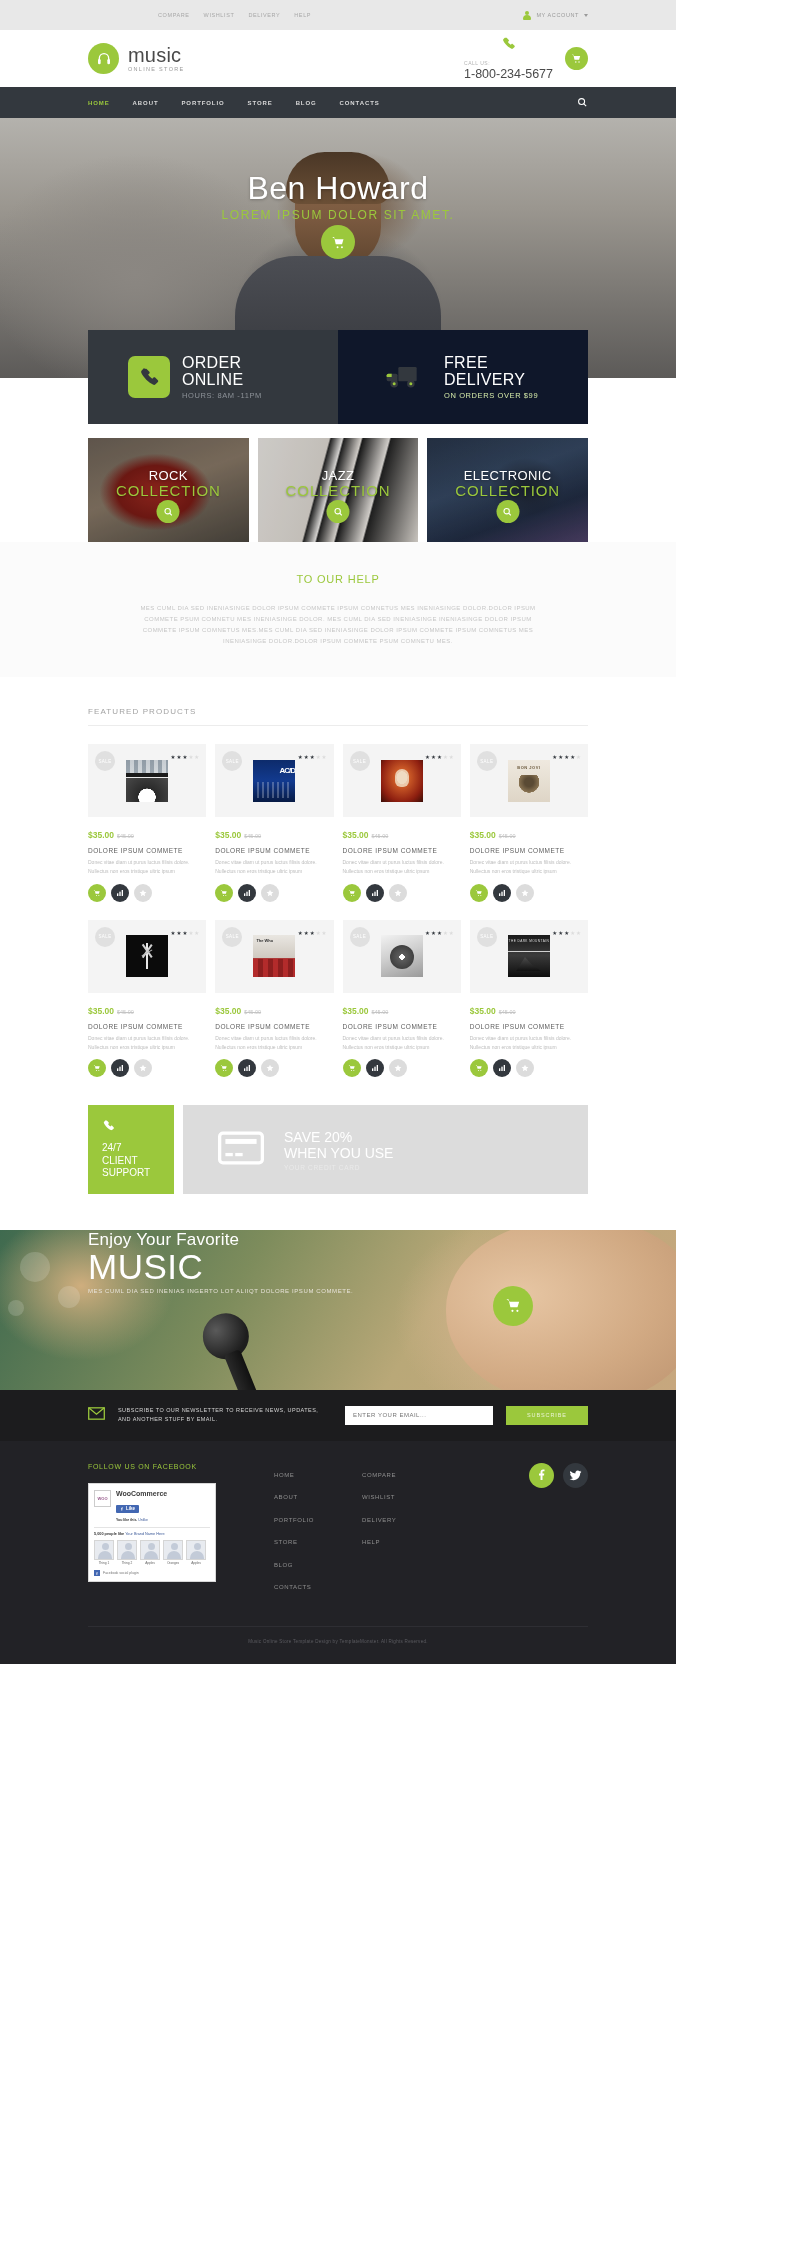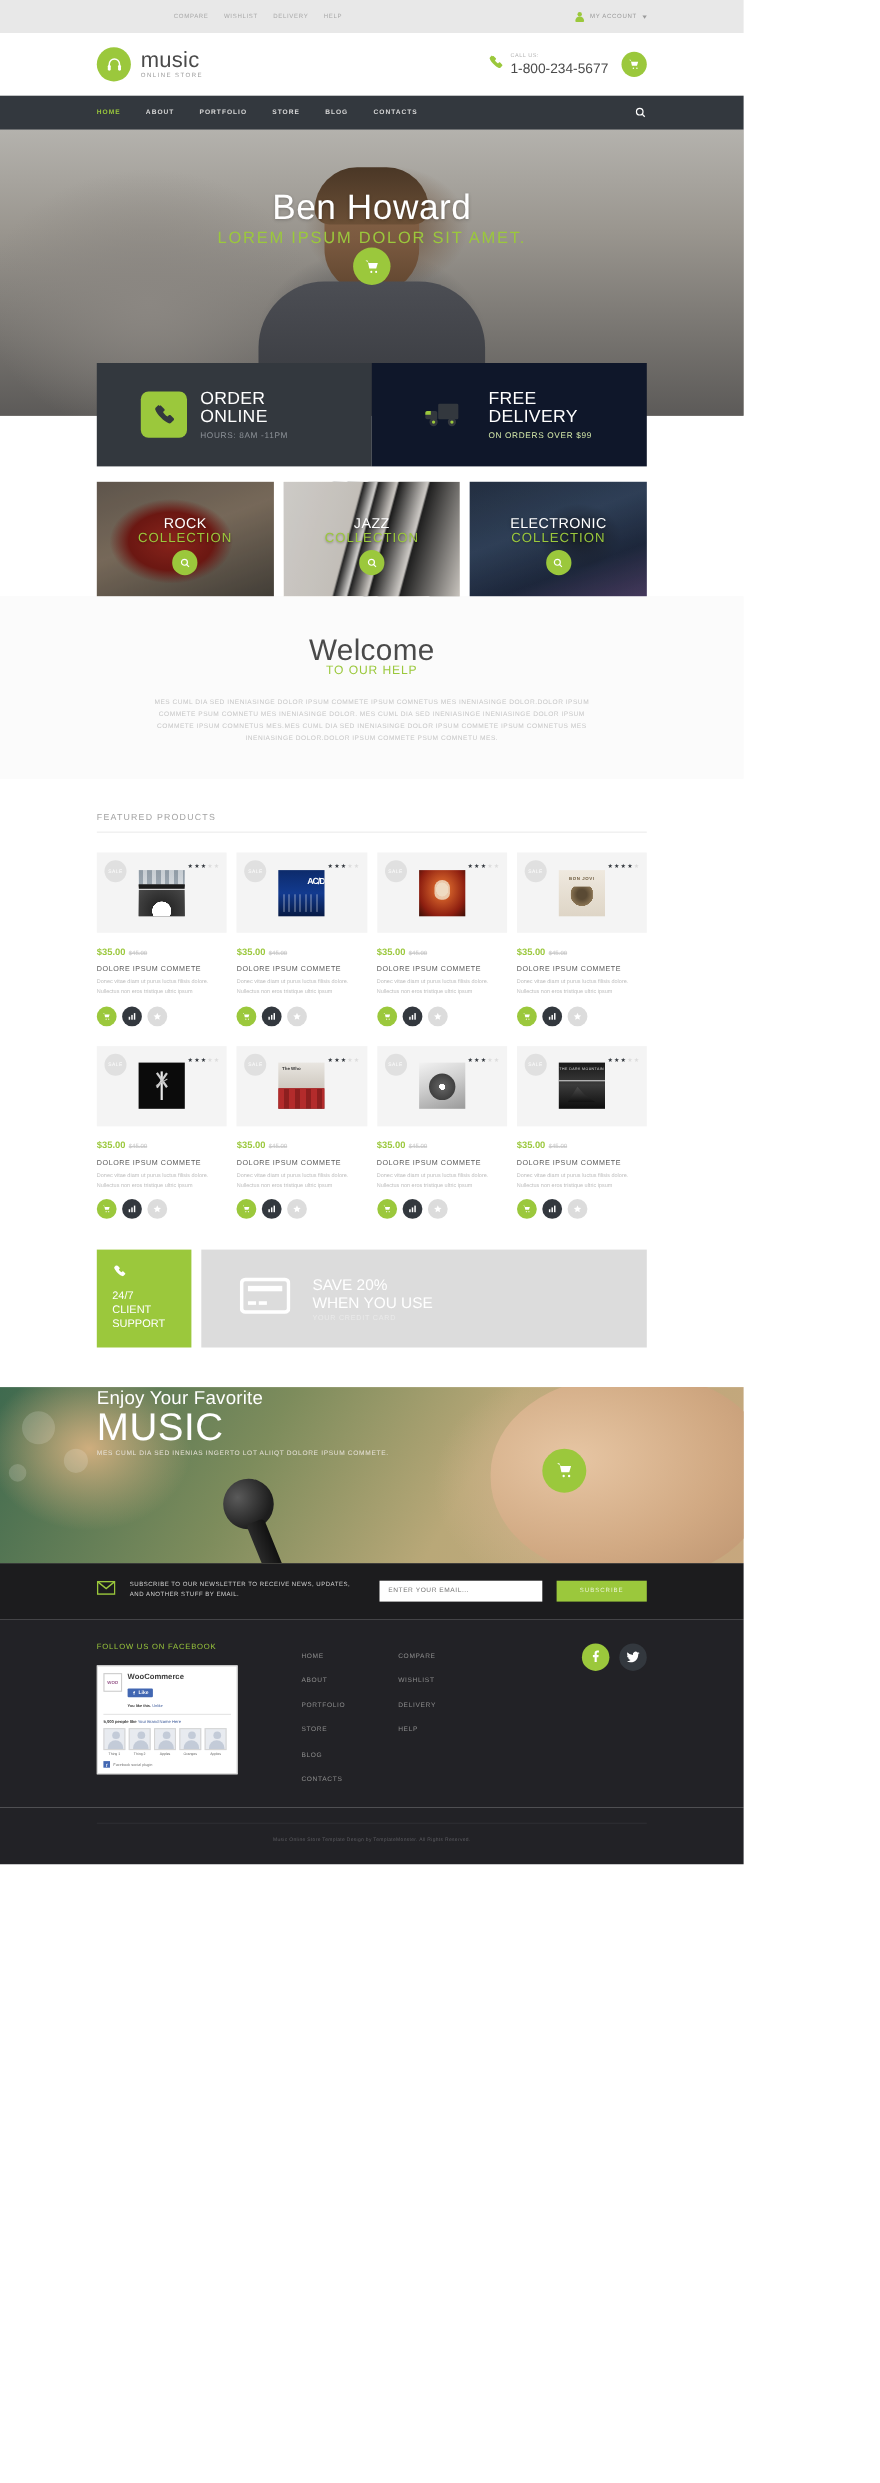--- a/index.html
+++ b/index.html
@@ -72,21 +72,21 @@
   }
   .logo-text-wrap { line-height: 1; }
   .logo-name {
     font-size: 20px; color: #4a4a4a; font-weight: 300; letter-spacing: .2px;
   }
   .logo-sub {
     font-size: 5.5px; color: #9a9a9a; letter-spacing: 1.3px;
     text-transform: uppercase; margin-top: 2px;
   }
   .header-right { display: flex; align-items: center; gap: 12px; }
-  .call-block { display: flex; align-items: center; gap: 6px; }
+  .call-block { display: flex; align-items: center; gap: 6px; flex-direction: column; }
   .call-text { line-height: 1; }
   .call-label {
     font-size: 5px; color: #b4b4b4; letter-spacing: .5px; text-transform: uppercase;
   }
   .call-number {
     font-size: 12.5px; color: #4a4a4a; font-weight: 300; margin-top: 2px;
   }
   .cart-btn {
     width: 23px; height: 23px; border-radius: 50%; background: #9bc83c;
     display: flex; align-items: center; justify-content: center; cursor: pointer;
@@ -139,21 +139,21 @@
     background: linear-gradient(180deg,#4c4e54 0%,#35373c 100%);
   }
   .hero-text {
     position: absolute; left: 0; right: 0; top: 52px; text-align: center; z-index: 3;
   }
   .hero-title {
     font-size: 32px; font-weight: 300; color: #fff; letter-spacing: .5px;
     text-shadow: 0 1px 3px rgba(0,0,0,.25);
   }
   .hero-sub {
-    font-size: 15px; color: #9bc83c; letter-spacing: 1.6px; margin-top: 1px;
+    font-size: 12px; color: #9bc83c; letter-spacing: 1.6px; margin-top: 1px;
   }
   .hero-cart {
     position: absolute; left: 50%; top: 107px; transform: translateX(-50%);
     width: 34px; height: 34px; border-radius: 50%; background: #9bc83c;
     display: flex; align-items: center; justify-content: center; z-index: 3; cursor: pointer;
   }
 
   
   .promo-wrap { position: relative; }
   .promos {
@@ -200,21 +200,21 @@
       radial-gradient(ellipse 50px 40px at 62% 48%, #1d2430 0%, rgba(29,36,48,.2) 75%),
       linear-gradient(160deg,#2c3b52 0%,#3d5372 40%,#23304a 70%,#5d4a7a 100%);
   }
   .coll-overlay { position: absolute; inset: 0; background: rgba(0,0,0,.14); }
   .coll-label { position: absolute; left: 0; right: 0; top: 30px; text-align: center; }
   .coll-name {
     font-size: 13px; color: #fff; font-weight: 300; letter-spacing: .4px;
     text-shadow: 0 1px 3px rgba(0,0,0,.35);
   }
   .coll-sub {
-    font-size: 12px; color: #9bc83c; letter-spacing: .9px; margin-top: -1px;
+    font-size: 15px; color: #9bc83c; letter-spacing: .9px; margin-top: -1px;
     text-shadow: 0 1px 2px rgba(0,0,0,.3);
   }
   .coll-btn {
     position: absolute; left: 50%; top: 62px; transform: translateX(-50%);
     width: 23px; height: 23px; border-radius: 50%; background: #9bc83c;
     display: flex; align-items: center; justify-content: center;
   }
 
   
   .welcome-sec { background: #fbfbfb; padding: 34px 0 30px; }
@@ -577,21 +577,20 @@
         <svg width="10" height="10" viewBox="0 0 24 24" fill="none" stroke="#fff" stroke-width="2.6">
           <circle cx="10" cy="10" r="6.5"></circle>
             <path d="M15 15l5 5"></path>
         </svg>
       </div>
     </div>
   </div>
 
   <div class="welcome-sec">
     <div class="welcome-inner">
-      <div class="welcome-title">Welcome</div>
       <div class="welcome-sub">TO OUR HELP</div>
       <div class="welcome-text">MES CUML DIA SED INENIASINGE DOLOR IPSUM COMMETE IPSUM COMNETUS MES INENIASINGE DOLOR.DOLOR IPSUM COMMETE PSUM COMNETU MES INENIASINGE DOLOR. MES CUML DIA SED INENIASINGE INENIASINGE DOLOR IPSUM COMMETE IPSUM COMNETUS MES.MES CUML DIA SED INENIASINGE DOLOR IPSUM COMMETE IPSUM COMNETUS MES INENIASINGE DOLOR.DOLOR IPSUM COMMETE PSUM COMNETU MES.</div>
     </div>
   </div>
 
   <div class="featured">
     <div class="featured-inner">
       <div class="featured-title">FEATURED PRODUCTS</div>
       <div class="product-grid" id="row1">
           <div class="product">

